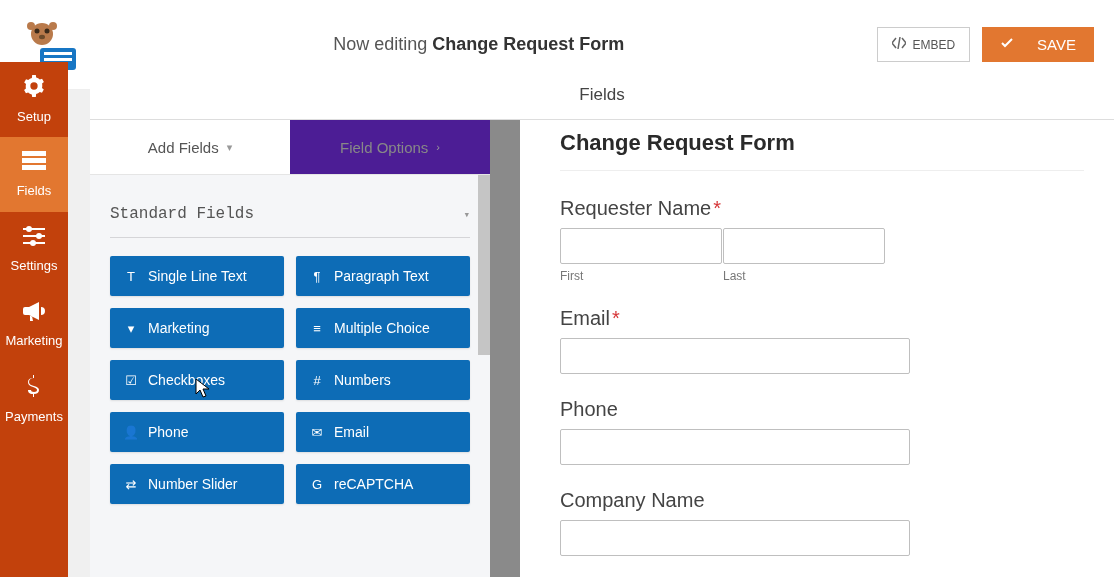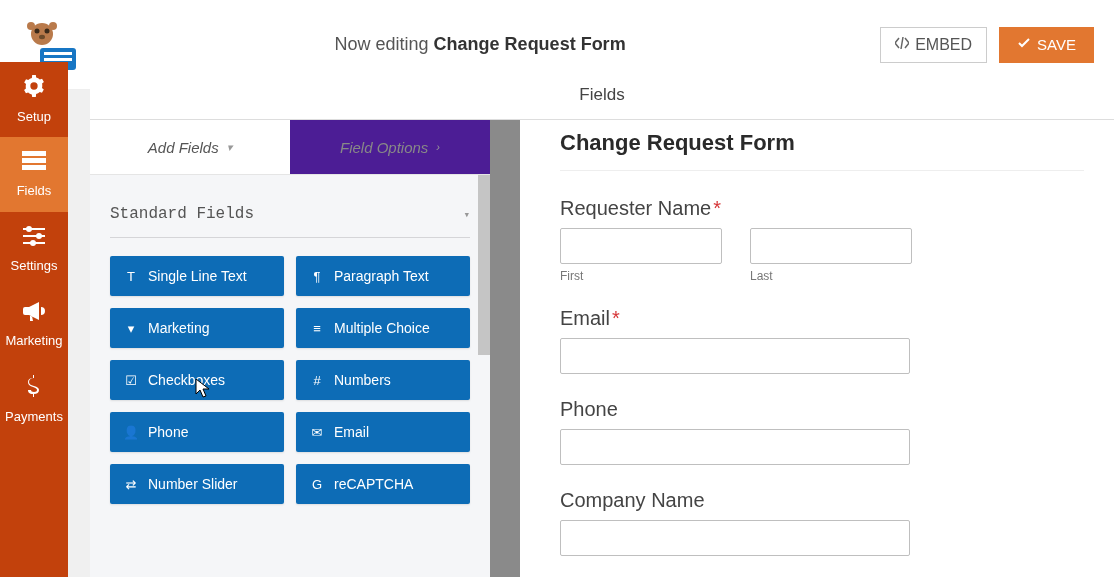--- a/index.html
+++ b/index.html
@@ -7,37 +7,37 @@
     
     .topbar { position: absolute; top: 0; left: 0; right: 0; height: 90px; background: #fff; display: flex; align-items: center; padding: 0 20px; border-bottom: 1px solid #eee; }
     
     .logo { width: 60px; height: 50px; position: relative; }
     .logo svg { width: 60px; height: 50px; }
     
     .editing-label { flex: 1; text-align: center; font-size: 18px; color: #555; }
     .editing-label .form-name { font-weight: bold; color: #333; }
     
     .topbar-actions { display: flex; gap: 12px; }
-    .btn-embed { border: 1px solid #ccc; background: #fff; color: #555; padding: 8px 14px; font-size: 16px; cursor: pointer; display: flex; align-items: center; gap: 6px; }
-    .btn-save { border: none; background: #e27730; color: #fff; padding: 8px 18px; font-size: 15px; cursor: pointer; display: flex; align-items: center; gap: 6px; font-weight: 500; }
+    .btn-embed { border: 1px solid #ccc; background: #fff; color: #555; padding: 8px 14px; font-size: 12px; cursor: pointer; display: flex; align-items: center; gap: 6px; }
+    .btn-save { border: none; background: #e27730; color: #fff; padding: 8px 18px; font-size: 15px; cursor: pointer; display: flex; align-items: center; gap: 23px; font-weight: 500; }
     
     .sidebar { position: absolute; top: 62px; left: 0; width: 68px; bottom: 0; background: #c2410c; }
     .sidebar-item { display: flex; flex-direction: column; align-items: center; justify-content: center; height: 75px; color: #fff; font-size: 13px; cursor: pointer; gap: 6px; }
     .sidebar-item.active { background: #e27730; }
     .sidebar-icon { font-size: 22px; }
     
     .content { position: absolute; top: 70px; left: 90px; right: 0; bottom: 0; display: flex; flex-direction: column; }
     
     .panel-header { height: 50px; background: #fff; display: flex; align-items: center; justify-content: center; font-size: 17px; color: #444; border-bottom: 1px solid #ddd; }
     
     .main-row { flex: 1; display: flex; overflow: hidden; }
     
     .left-panel { width: 400px; background: #f5f6f8; display: flex; flex-direction: column; position: relative; }
     
-    .tabs { display: flex; height: 55px; background: #fff; border-bottom: 1px solid #e5e5e5; font-style: italic; }
+    .tabs { display: flex; height: 55px; background: #fff; border-bottom: 1px solid #e5e5e5; }
     .tab { flex: 1; display: flex; align-items: center; justify-content: center; gap: 8px; color: #555; font-size: 15px; cursor: pointer; }
     .tab.inactive { background: #4c1d95; color: #888; }
     .chevron { font-size: 11px; color: #999; }
     
     .fields-scroll { flex: 1; overflow-y: auto; padding: 20px 20px 20px 20px; position: relative; }
     
     .section-header { display: flex; justify-content: space-between; align-items: center; color: #555; font-size: 16px; padding: 10px 0 14px 0; border-bottom: 1px solid #d5d5d8; margin-bottom: 18px; font-family: Liberation Mono, monospace; }
     
     .field-grid { display: grid; grid-template-columns: 1fr 1fr; gap: 12px; }
     .field-btn { background: #0D6CB6; color: #fff; border: none; padding: 12px 14px; text-align: left; font-size: 14px; cursor: pointer; display: flex; align-items: center; gap: 10px; border-radius: 2px; box-shadow: 0 1px 2px rgba(0,0,0,0.1); }
@@ -46,21 +46,21 @@
     .scrollbar { position: absolute; right: 0; top: 0; width: 12px; height: 180px; background: #c5c5c5; border-radius: 0; }
     
     .divider-bar { width: 30px; background: #8a8a8a; }
     
     .preview { flex: 1; background: #fff; padding: 10px 30px 20px 40px; overflow-y: auto; }
     .form-title { font-size: 22px; font-weight: bold; color: #2a2a2a; padding-bottom: 14px; border-bottom: 1px solid #eee; margin-bottom: 26px; }
     
     .form-field { margin-bottom: 24px; }
     .form-label { font-size: 20px; color: #444; margin-bottom: 8px; display: block; }
     .req { color: #d63638; margin-left: 2px; }
-    .name-row { display: flex; gap: 28px; align-items: center; }
+    .name-row { display: flex; gap: 1px; align-items: center; }
     .name-col { display: flex; flex-direction: column; }
     .name-col input { width: 162px; }
     .sub-label { font-size: 12px; color: #777; margin-top: 5px; }
     input[type=text] { border: 1px solid #bfbfbf; padding: 9px; font-size: 14px; border-radius: 2px; }
     .full-input { width: 350px; }
     
     .cursor-pointer { position: absolute; left: 195px; top: 378px; width: 18px; height: 20px; pointer-events: none; z-index: 100;}
   </style>
 </head>
 <body>

